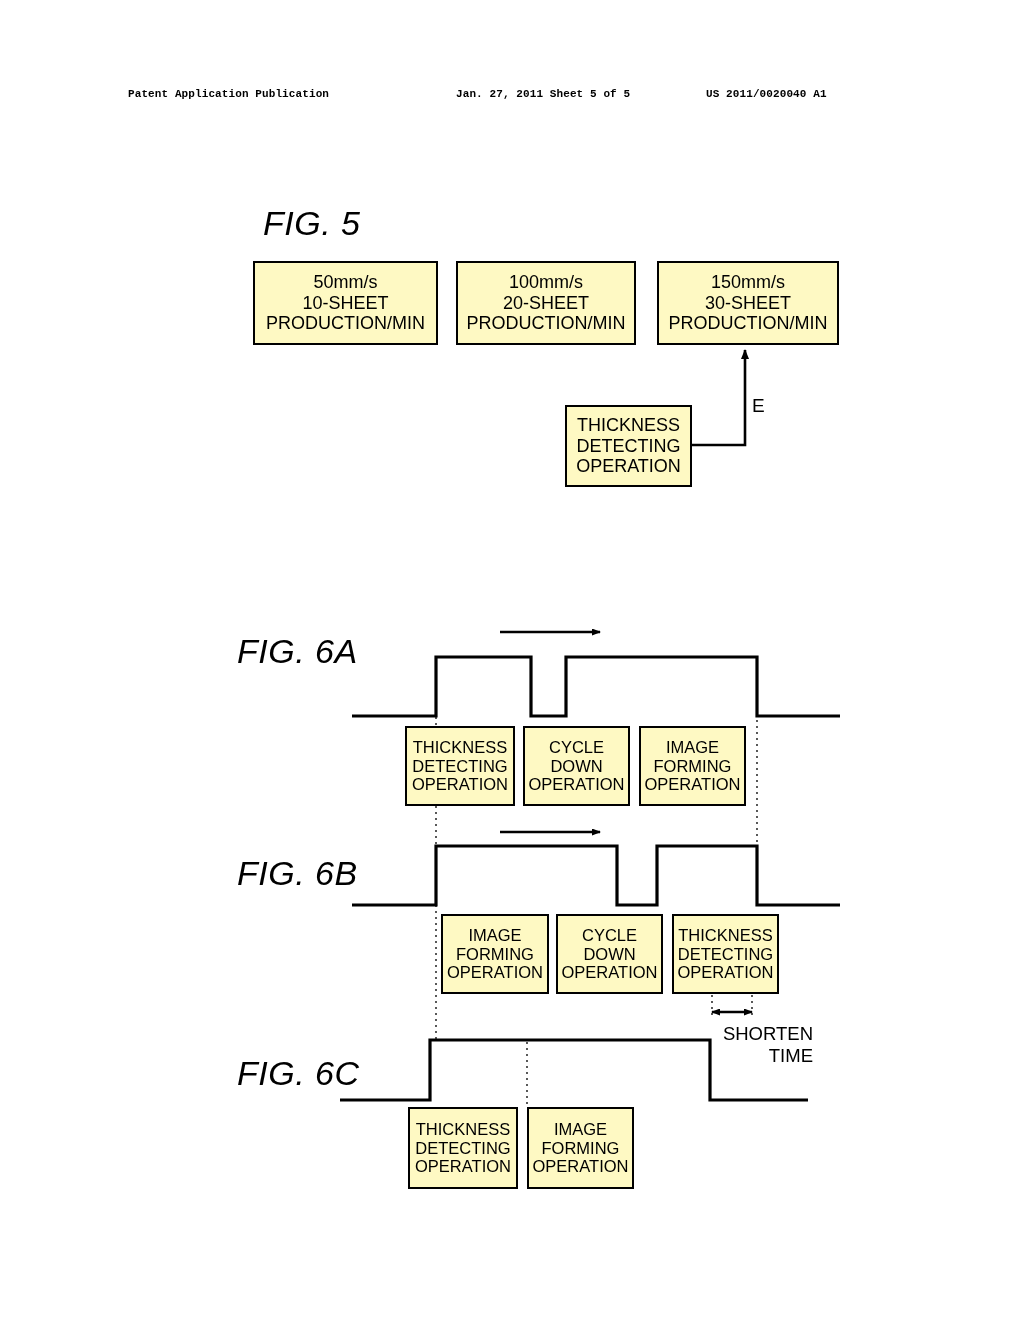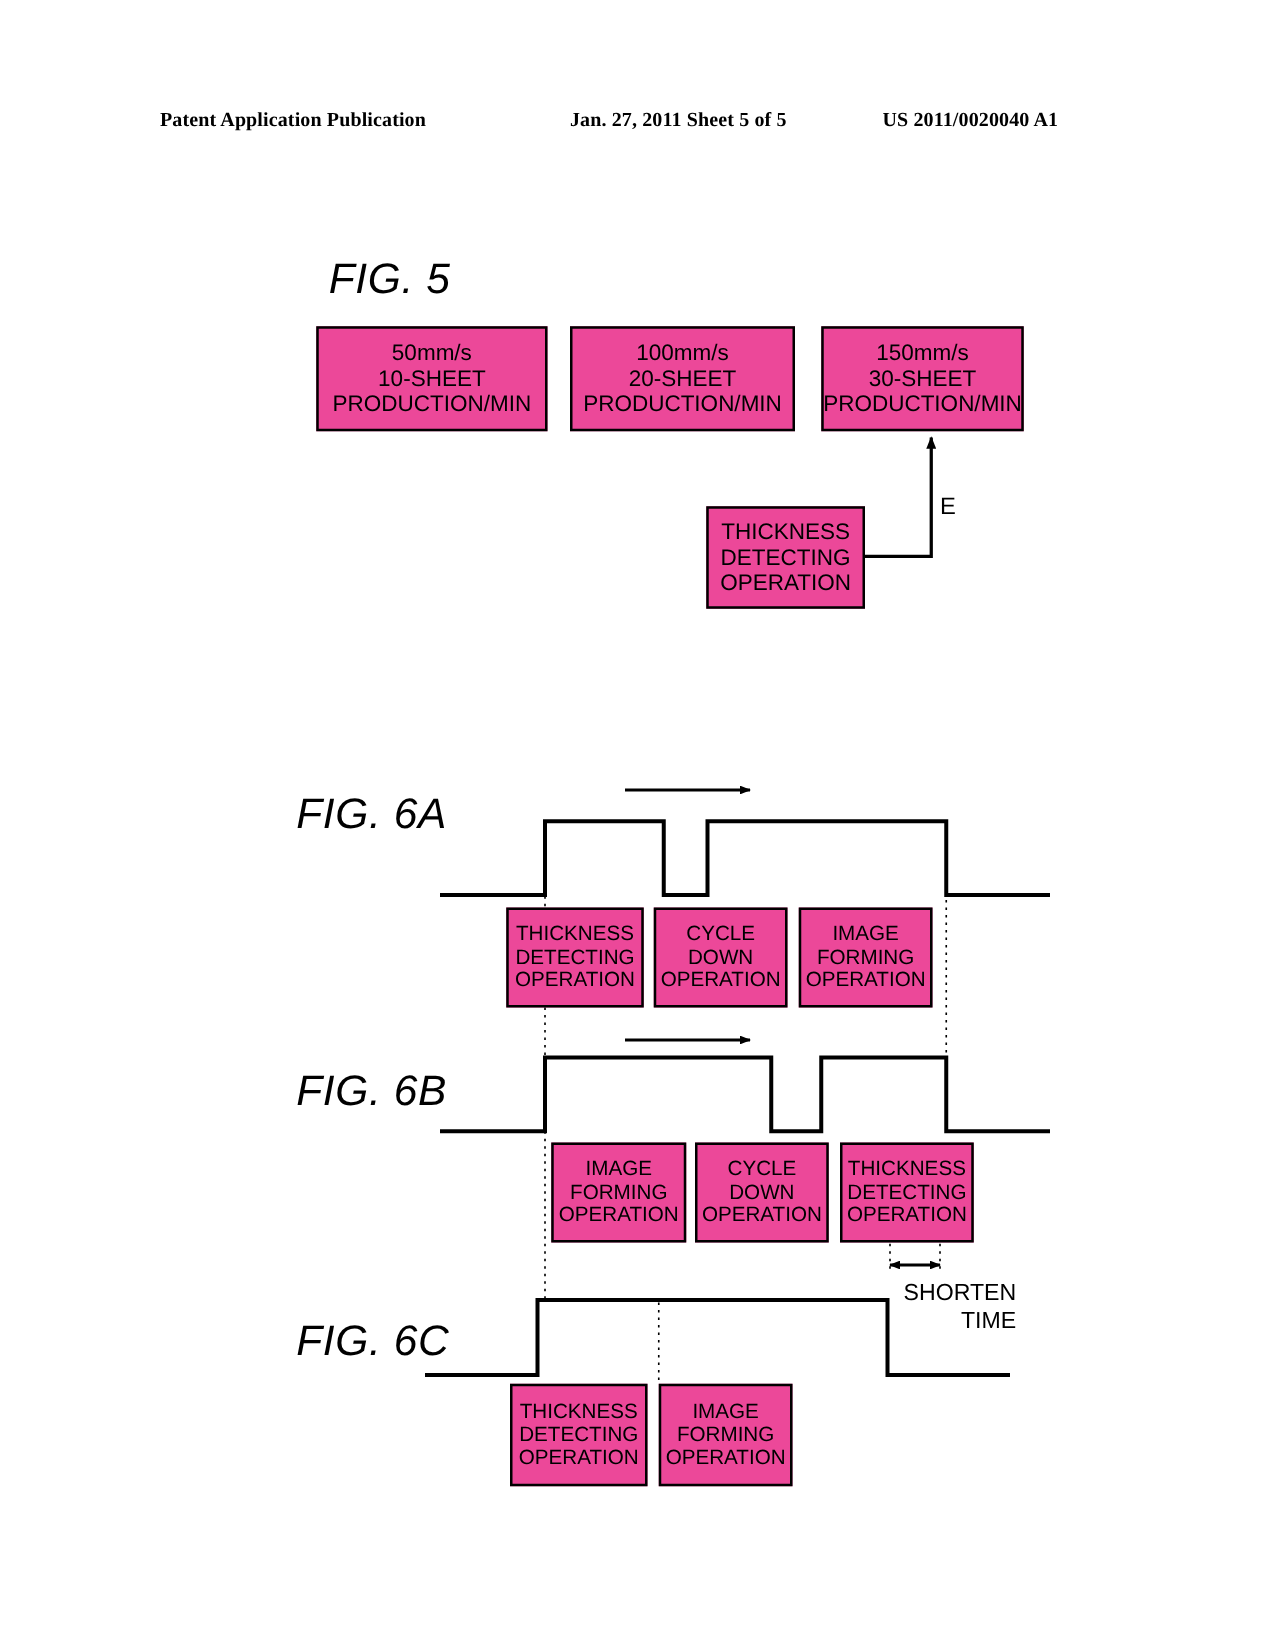--- a/index.html
+++ b/index.html
@@ -16,23 +16,23 @@
     font-family: "Liberation Sans", sans-serif;
     color: #000000;
   }
   
   .pub-header {
     position: absolute;
     top: 88px;
     left: 0;
     width: 921px;
     height: 26px;
-    font-family: Liberation Serif, serif;
+    font-family: Liberation Mono, monospace;
     font-weight: bold;
-    font-size: 16px;
+    font-size: 11px;
     letter-spacing: 0.1px;
     white-space: nowrap;
   }
   .hdr-left  { position: absolute; left: 128px; top: 0; }
   .hdr-mid   { position: absolute; left: 428px; top: 0; margin-left: 28px; }
   .hdr-right { position: absolute; left: 706px; top: 0; }
 
   
   .fig-title {
     position: absolute;
@@ -49,21 +49,21 @@
   .pbox {
     position: absolute;
     border: 2px solid #000;
     box-sizing: border-box;
     display: flex;
     flex-direction: column;
     align-items: center;
     justify-content: center;
     text-align: center;
     line-height: 1.14;
-    background: #ec4899;
+    background: #fef9c3;
   }
   .pbox span { display: block; white-space: nowrap; }
 
   .fig5box { font-size: 18px; }
   .fig6box { font-size: 16.5px; }
   .tdbox   { font-size: 18px; }
 
   
   svg.overlay {
     position: absolute;
@@ -106,21 +106,21 @@
     <span>10-SHEET</span>
     <span>PRODUCTION/MIN</span>
   </div>
 
   <div class="pbox fig5box" style="left:456px; top:261px; width:180px; height:84px;">
     <span>100mm/s</span>
     <span>20-SHEET</span>
     <span>PRODUCTION/MIN</span>
   </div>
 
-  <div class="pbox fig5box" style="left:657px; top:261px; width:162px; height:84px;">
+  <div class="pbox fig5box" style="left:657px; top:261px; width:182px; height:84px;">
     <span>150mm/s</span>
     <span>30-SHEET</span>
     <span>PRODUCTION/MIN</span>
   </div>
 
   <div class="pbox tdbox" style="left:565px; top:405px; width:127px; height:82px;">
     <span>THICKNESS</span>
     <span>DETECTING</span>
     <span>OPERATION</span>
   </div>

